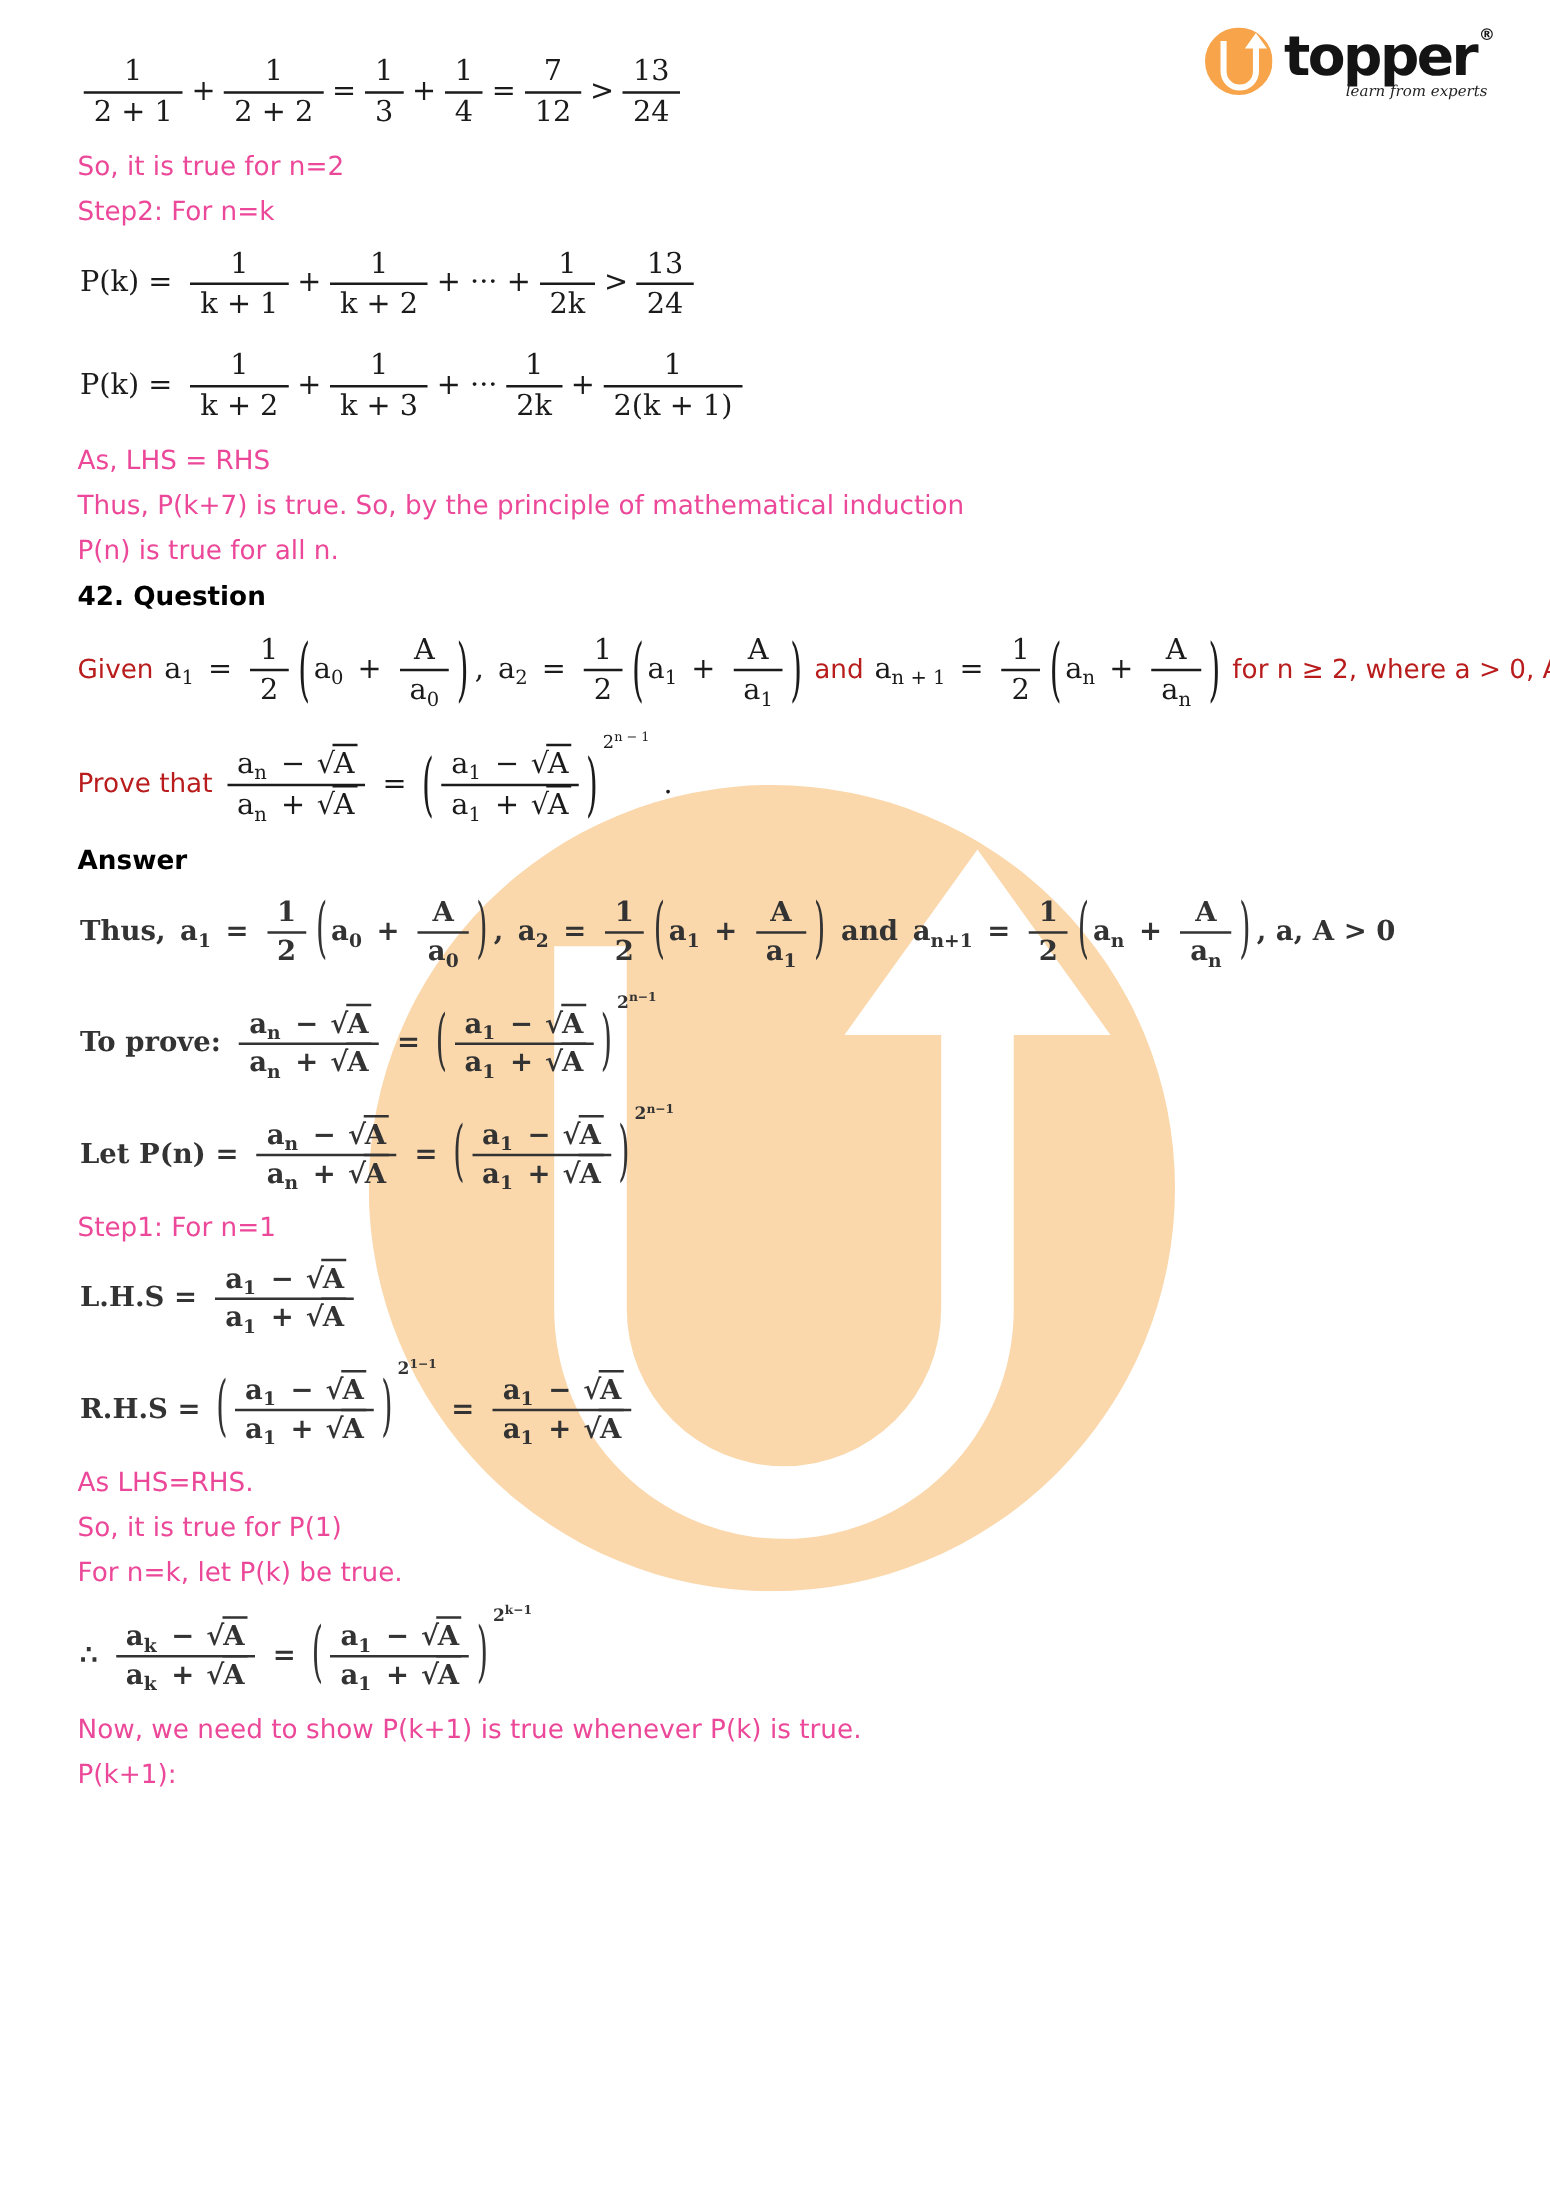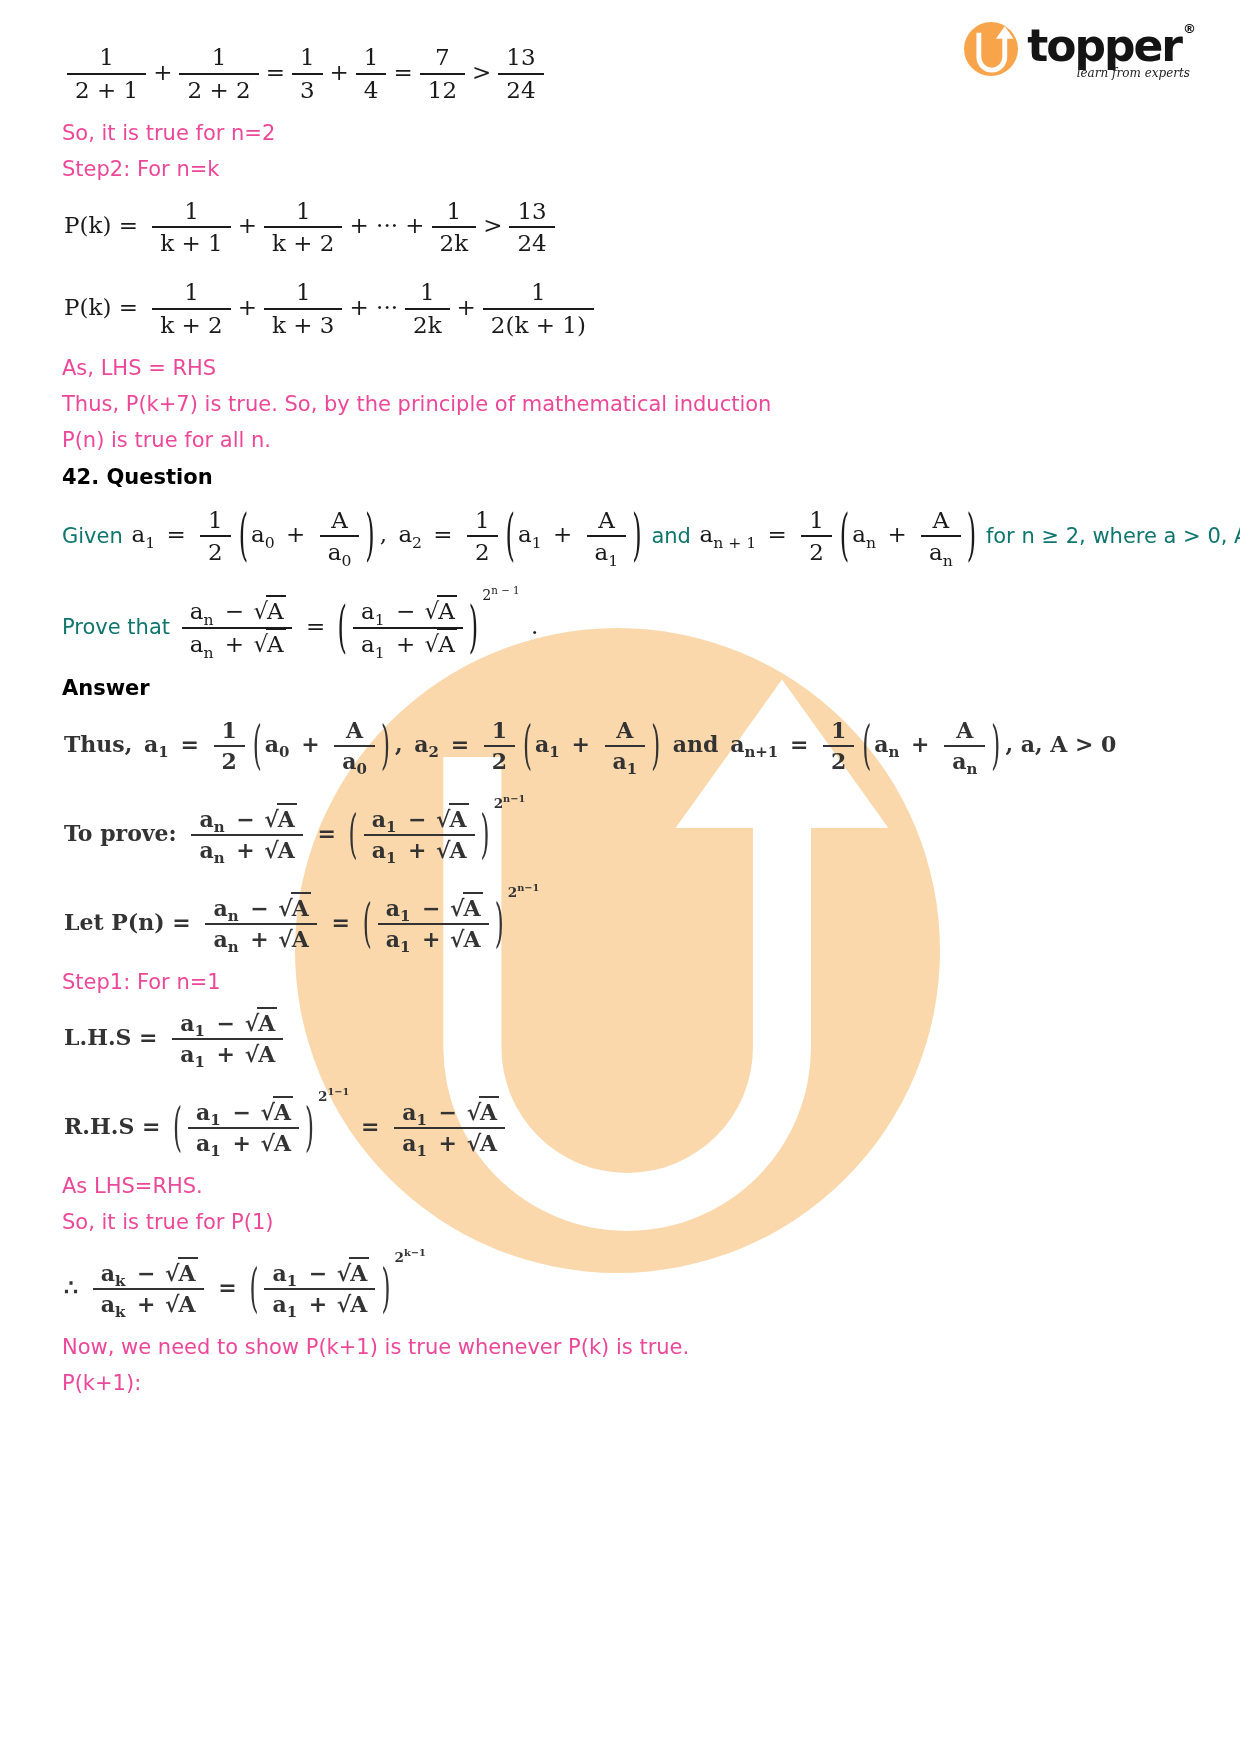--- a/index.html
+++ b/index.html
@@ -20,21 +20,21 @@
   .content{position:absolute;left:62px;top:38px;width:1140px;z-index:1;}
   .block{margin:0 0 10px 0;}
   .tline{font-size:21px;line-height:26px;color:#ec4899;}
   .hline{font-size:21px;line-height:28px;font-weight:bold;}
   
   .eq{white-space:nowrap;padding:4px 0;}
   .eq-q{font-family:"DejaVu Serif",serif;font-size:23px;color:#1b1b1b;}
   .eq-a{font-family:"DejaVu Serif",serif;font-size:22px;color:#333;font-weight:bold;}
   .pt{padding-top:14px;}
   .mt{font-family:"DejaVu Serif",serif;margin:0 2px;}
-  .ms{font-family:"DejaVu Sans",sans-serif;font-size:21px;color:#0f766e;font-weight:normal;}
+  .ms{font-family:"DejaVu Sans",sans-serif;font-size:21px;color:#b91c1c;font-weight:normal;}
   .fr{display:inline-block;vertical-align:middle;text-align:center;margin:0 5px;}
   .fn,.fd{display:block;padding:1px 6px;line-height:1.25;}
   .fd{border-top:2px solid currentColor;}
   .grp{display:inline-flex;align-items:center;vertical-align:middle;margin:0 2px;}
   .par{display:inline-block;transform:scaleY(2.3);font-size:1.05em;line-height:1;
        font-weight:normal;align-self:center;margin:0 1px;}
   .pexp{align-self:flex-start;position:relative;top:-0.85em;font-size:62%;margin-left:3px;}
   .pexp sup{font-size:72%;}
   .sqrt{white-space:nowrap;}
   .rad{border-top:2px solid currentColor;padding:1px 2px 0 1px;margin-left:-2px;}
@@ -141,20 +141,21 @@
           <span class="par">(</span>
           <span class="pin"><span class="fr"><span class="fn"><span class="mt">a<sub>1</sub></span><span class="mt"> − </span><span class="sqrt">√<span class="rad">A</span></span></span><span class="fd"><span class="mt">a<sub>1</sub></span><span class="mt"> + </span><span class="sqrt">√<span class="rad">A</span></span></span></span></span>
           <span class="par">)</span>
           <span class="pexp">2<sup>1−1</sup></span>
         </span><span class="mt"> = </span><span class="fr"><span class="fn"><span class="mt">a<sub>1</sub></span><span class="mt"> − </span><span class="sqrt">√<span class="rad">A</span></span></span><span class="fd"><span class="mt">a<sub>1</sub></span><span class="mt"> + </span><span class="sqrt">√<span class="rad">A</span></span></span></span></div>
 
     <div class="block tline">As LHS=RHS.</div>
 
     <div class="block tline">So, it is true for P(1)</div>
 
+    <div class="block tline">For n=k, let P(k) be true.</div>
 
     <div class="block eq eq-a pt"><span class="mt">∴ </span><span class="fr"><span class="fn"><span class="mt">a<sub>k</sub></span><span class="mt"> − </span><span class="sqrt">√<span class="rad">A</span></span></span><span class="fd"><span class="mt">a<sub>k</sub></span><span class="mt"> + </span><span class="sqrt">√<span class="rad">A</span></span></span></span><span class="mt"> = </span><span class="grp">
           <span class="par">(</span>
           <span class="pin"><span class="fr"><span class="fn"><span class="mt">a<sub>1</sub></span><span class="mt"> − </span><span class="sqrt">√<span class="rad">A</span></span></span><span class="fd"><span class="mt">a<sub>1</sub></span><span class="mt"> + </span><span class="sqrt">√<span class="rad">A</span></span></span></span></span>
           <span class="par">)</span>
           <span class="pexp">2<sup>k−1</sup></span>
         </span></div>
 
     <div class="block tline">Now, we need to show P(k+1) is true whenever P(k) is true.</div>
 

